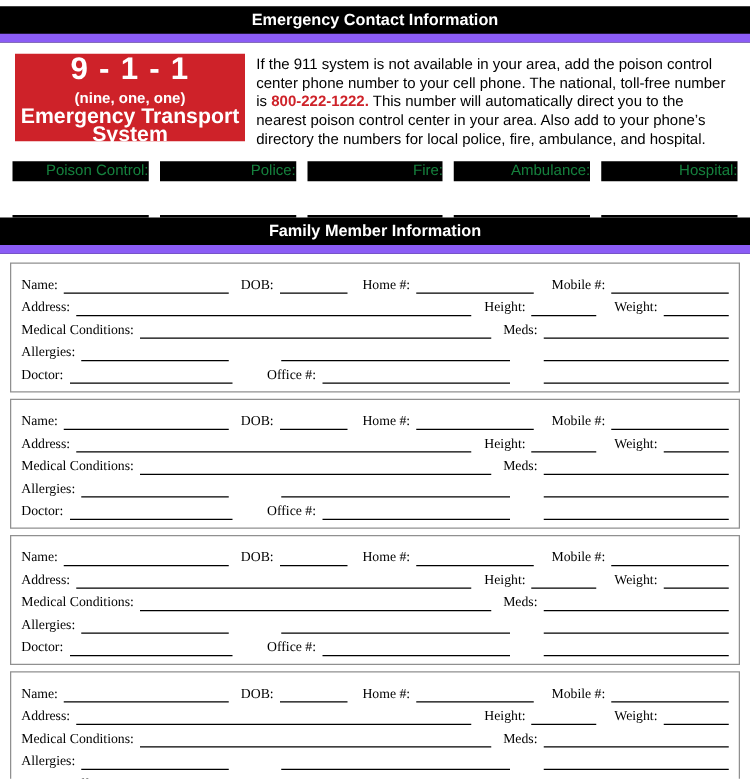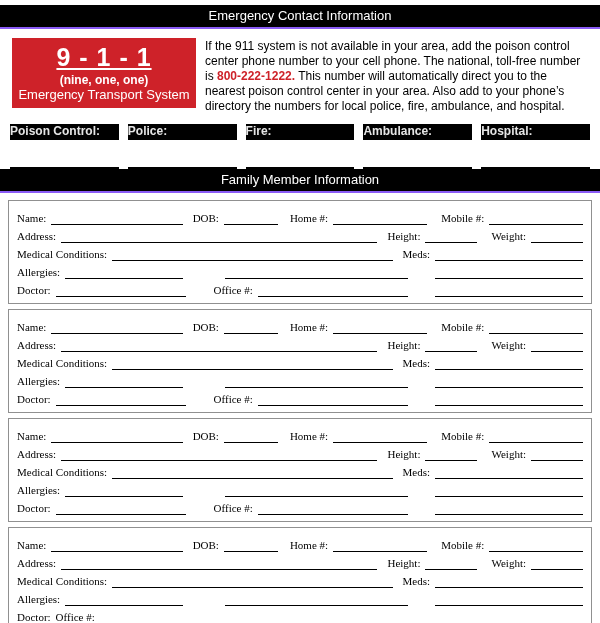--- a/index.html
+++ b/index.html
@@ -5,49 +5,49 @@
   * { box-sizing: border-box; margin: 0; padding: 0; }
   html, body { background: #fff; }
   body {
     width: 600px; height: 623px; margin: 0 auto;
     overflow: hidden;
     font-family: "Liberation Sans", sans-serif;
     color: #000;
   }
   .bar {
     background: #000; color: #fff;
-    font-weight: normal; font-size: 13px; text-align: center;
+    font-weight: bold; font-size: 13px; text-align: center;
     padding: 3px 0 4px;
-    border-bottom: 2px solid #8b5cf6;
+    border-bottom: 7px solid #8b5cf6;
   }
   .bar-top { margin-top: 5px; }
   .bar-family { }
 
   
   .top-section { display: flex; margin: 9px 12px 0 12px; }
   .red-box {
     width: 184px; min-width: 184px; height: 70px;
     color: #fff; text-align: center;
     display: flex; flex-direction: column; justify-content: center;
     padding: 2px 4px;
   }
-  .red-box .num { font-size: 25px; font-weight: bold; line-height: 27px; letter-spacing: 1px; text-decoration: underline; }
+  .red-box .num { font-size: 25px; font-weight: bold; line-height: 27px; letter-spacing: 1px; }
   .red-box .words { font-size: 12px; font-weight: bold; line-height: 14px; margin-top: 2px; }
-  .red-box .system { font-size: 13px; font-weight: normal; line-height: 15px; }
+  .red-box .system { font-size: 17px; font-weight: bold; line-height: 15px; }
   .intro {
     flex: 1; margin-left: 9px;
     font-size: 12px; line-height: 15px; padding-top: 1px;
   }
   .intro .phone { font-weight: bold; }
 
   
   .contact-row { display: flex; gap: 9px; margin: 10px 10px 0 10px; }
   .contact-box {
-    flex: 1; background: #000; color: #e5e5e5;
-    font-size: 12px; font-weight: bold; text-align: left;
+    flex: 1; background: #000; color: #15803d;
+    font-size: 12px; font-weight: normal; text-align: right;
     padding: 1px 0 2px; line-height: 13px;
   }
   .contact-blank-row { display: flex; gap: 9px; margin: 27px 10px 0 10px; }
   .contact-blank { flex: 1; border-bottom: 2px solid #000; height: 1px; }
 
   
   .family-section { margin: 7px 8px 0 8px; }
   .member-block {
     border: 1px solid #909090;
     padding: 6px 8px 6px 8px;

